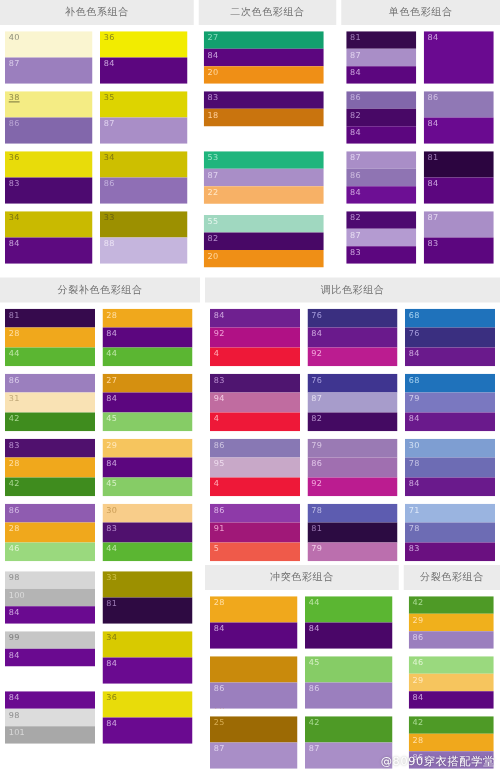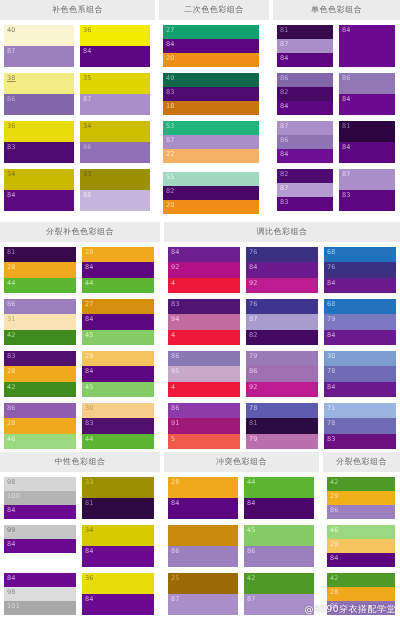--- a/index.html
+++ b/index.html
@@ -161,23 +161,20 @@
               <span class="num" style="color: rgb(138, 217, 189);">27</span>
             </div>
             <div class="swatch" style="background: rgb(92, 6, 127); height: 14px; flex: 0 0 14px;">
               <span class="num" style="color: rgb(201, 163, 220);">84</span>
             </div>
             <div class="swatch" style="background: rgb(239, 143, 22); height: 14px; flex: 0 0 14px;">
               <span class="num" style="color: rgb(255, 217, 164);">20</span>
             </div>
           </div>
           <div class="card" style="width: 96px; height: 42px;">
-            <div class="swatch" style="background: rgb(18, 104, 74); height: 14px; flex: 0 0 14px;">
-              <span class="num" style="color: rgb(121, 194, 165);">49</span>
-            </div>
             <div class="swatch" style="background: rgb(77, 10, 112); height: 14px; flex: 0 0 14px;">
               <span class="num" style="color: rgb(185, 143, 208);">83</span>
             </div>
             <div class="swatch" style="background: rgb(201, 116, 14); height: 14px; flex: 0 0 14px;">
               <span class="num" style="color: rgb(255, 207, 154);">18</span>
             </div>
           </div>
           <div class="card" style="width: 96px; height: 45px;">
             <div class="swatch" style="background: rgb(31, 181, 125); height: 14px; flex: 0 0 14px;">
               <span class="num" style="color: rgb(156, 227, 200);">53</span>
@@ -514,23 +511,20 @@
             </div>
             <div class="swatch" style="background: rgb(106, 16, 128); height: 15.3333px; flex: 0 0 15.3333px;">
               <span class="num" style="color: rgb(205, 166, 222);">83</span>
             </div>
           </div>
         </div>
       </div>
     </div>
     <div class="band" style="height: 167px;">
       <div class="panel" style="width: 160px;">
-        <div class="panel-head">
-          <div class="panel-title">中性色彩组合</div>
-        </div>
         <div class="panel-body">
           <div class="card" style="width: 72px; height: 42px;">
             <div class="swatch" style="background: rgb(214, 214, 214); height: 14px; flex: 0 0 14px;">
               <span class="num" style="color: rgb(140, 140, 140);">98</span>
             </div>
             <div class="swatch" style="background: rgb(180, 180, 180); height: 14px; flex: 0 0 14px;">
               <span class="num" style="color: rgb(220, 220, 220);">100</span>
             </div>
             <div class="swatch" style="background: rgb(106, 10, 144); height: 14px; flex: 0 0 14px;">
               <span class="num" style="color: rgb(205, 166, 222);">84</span>

